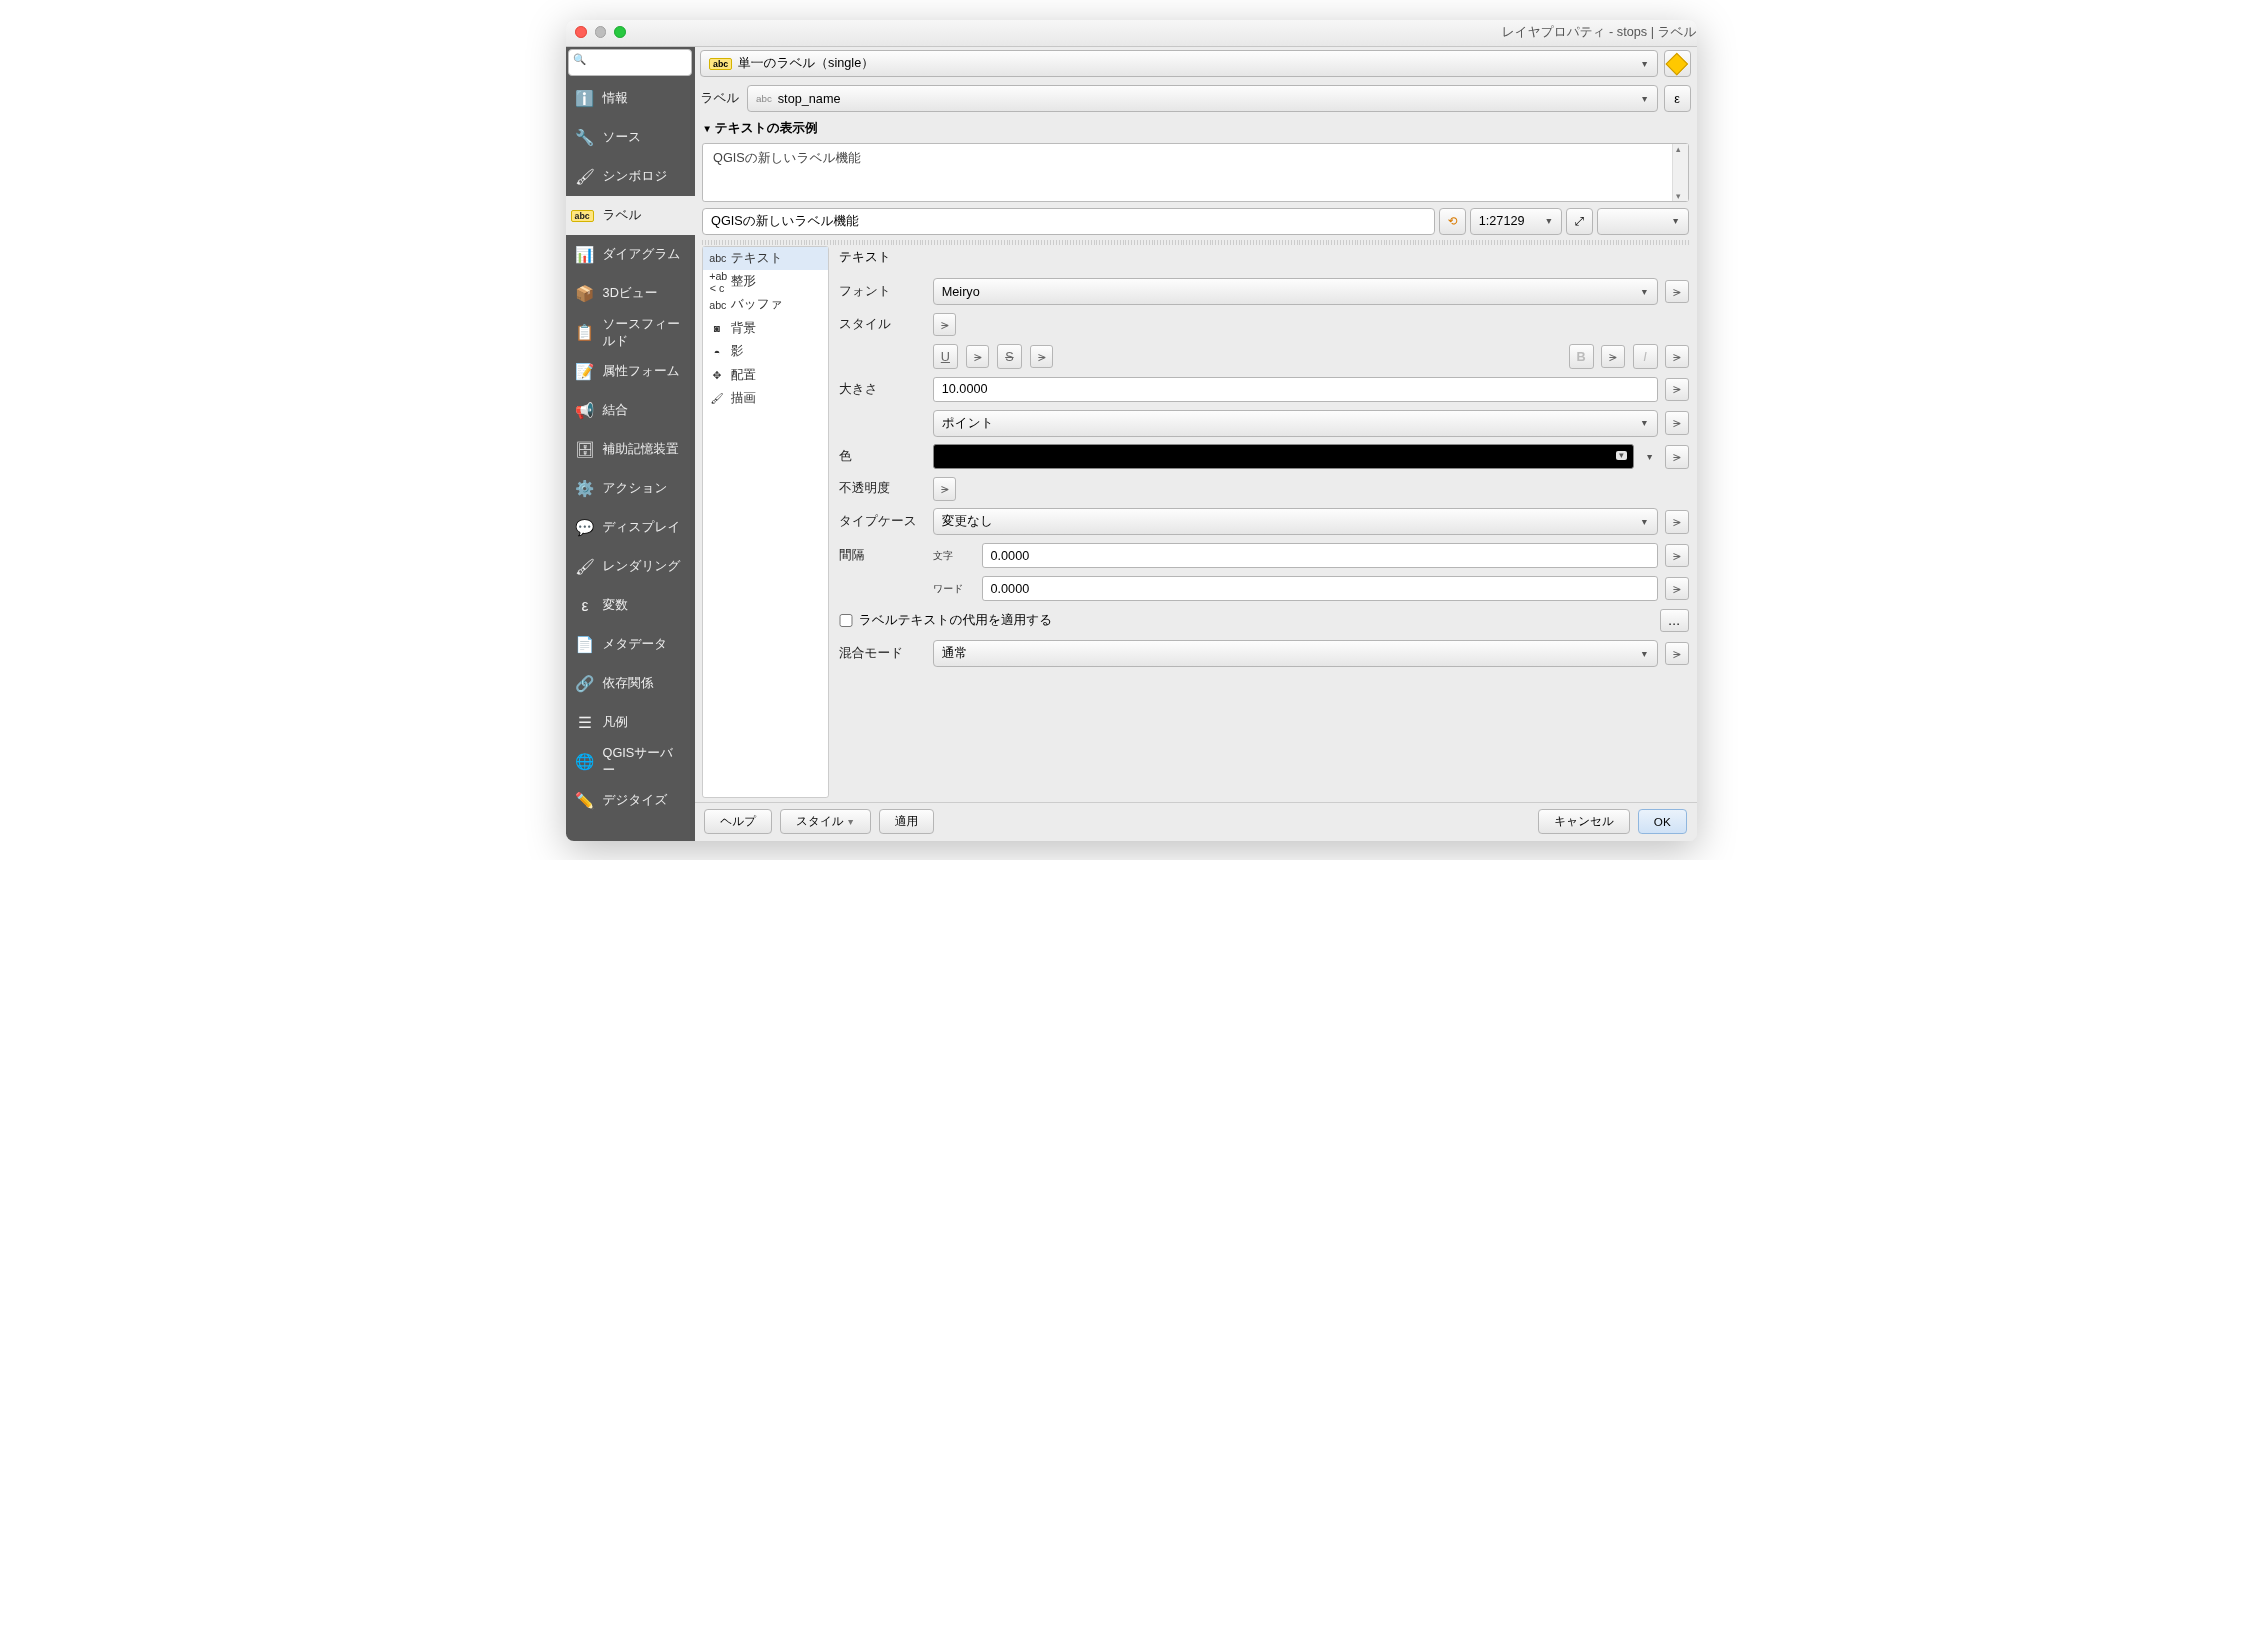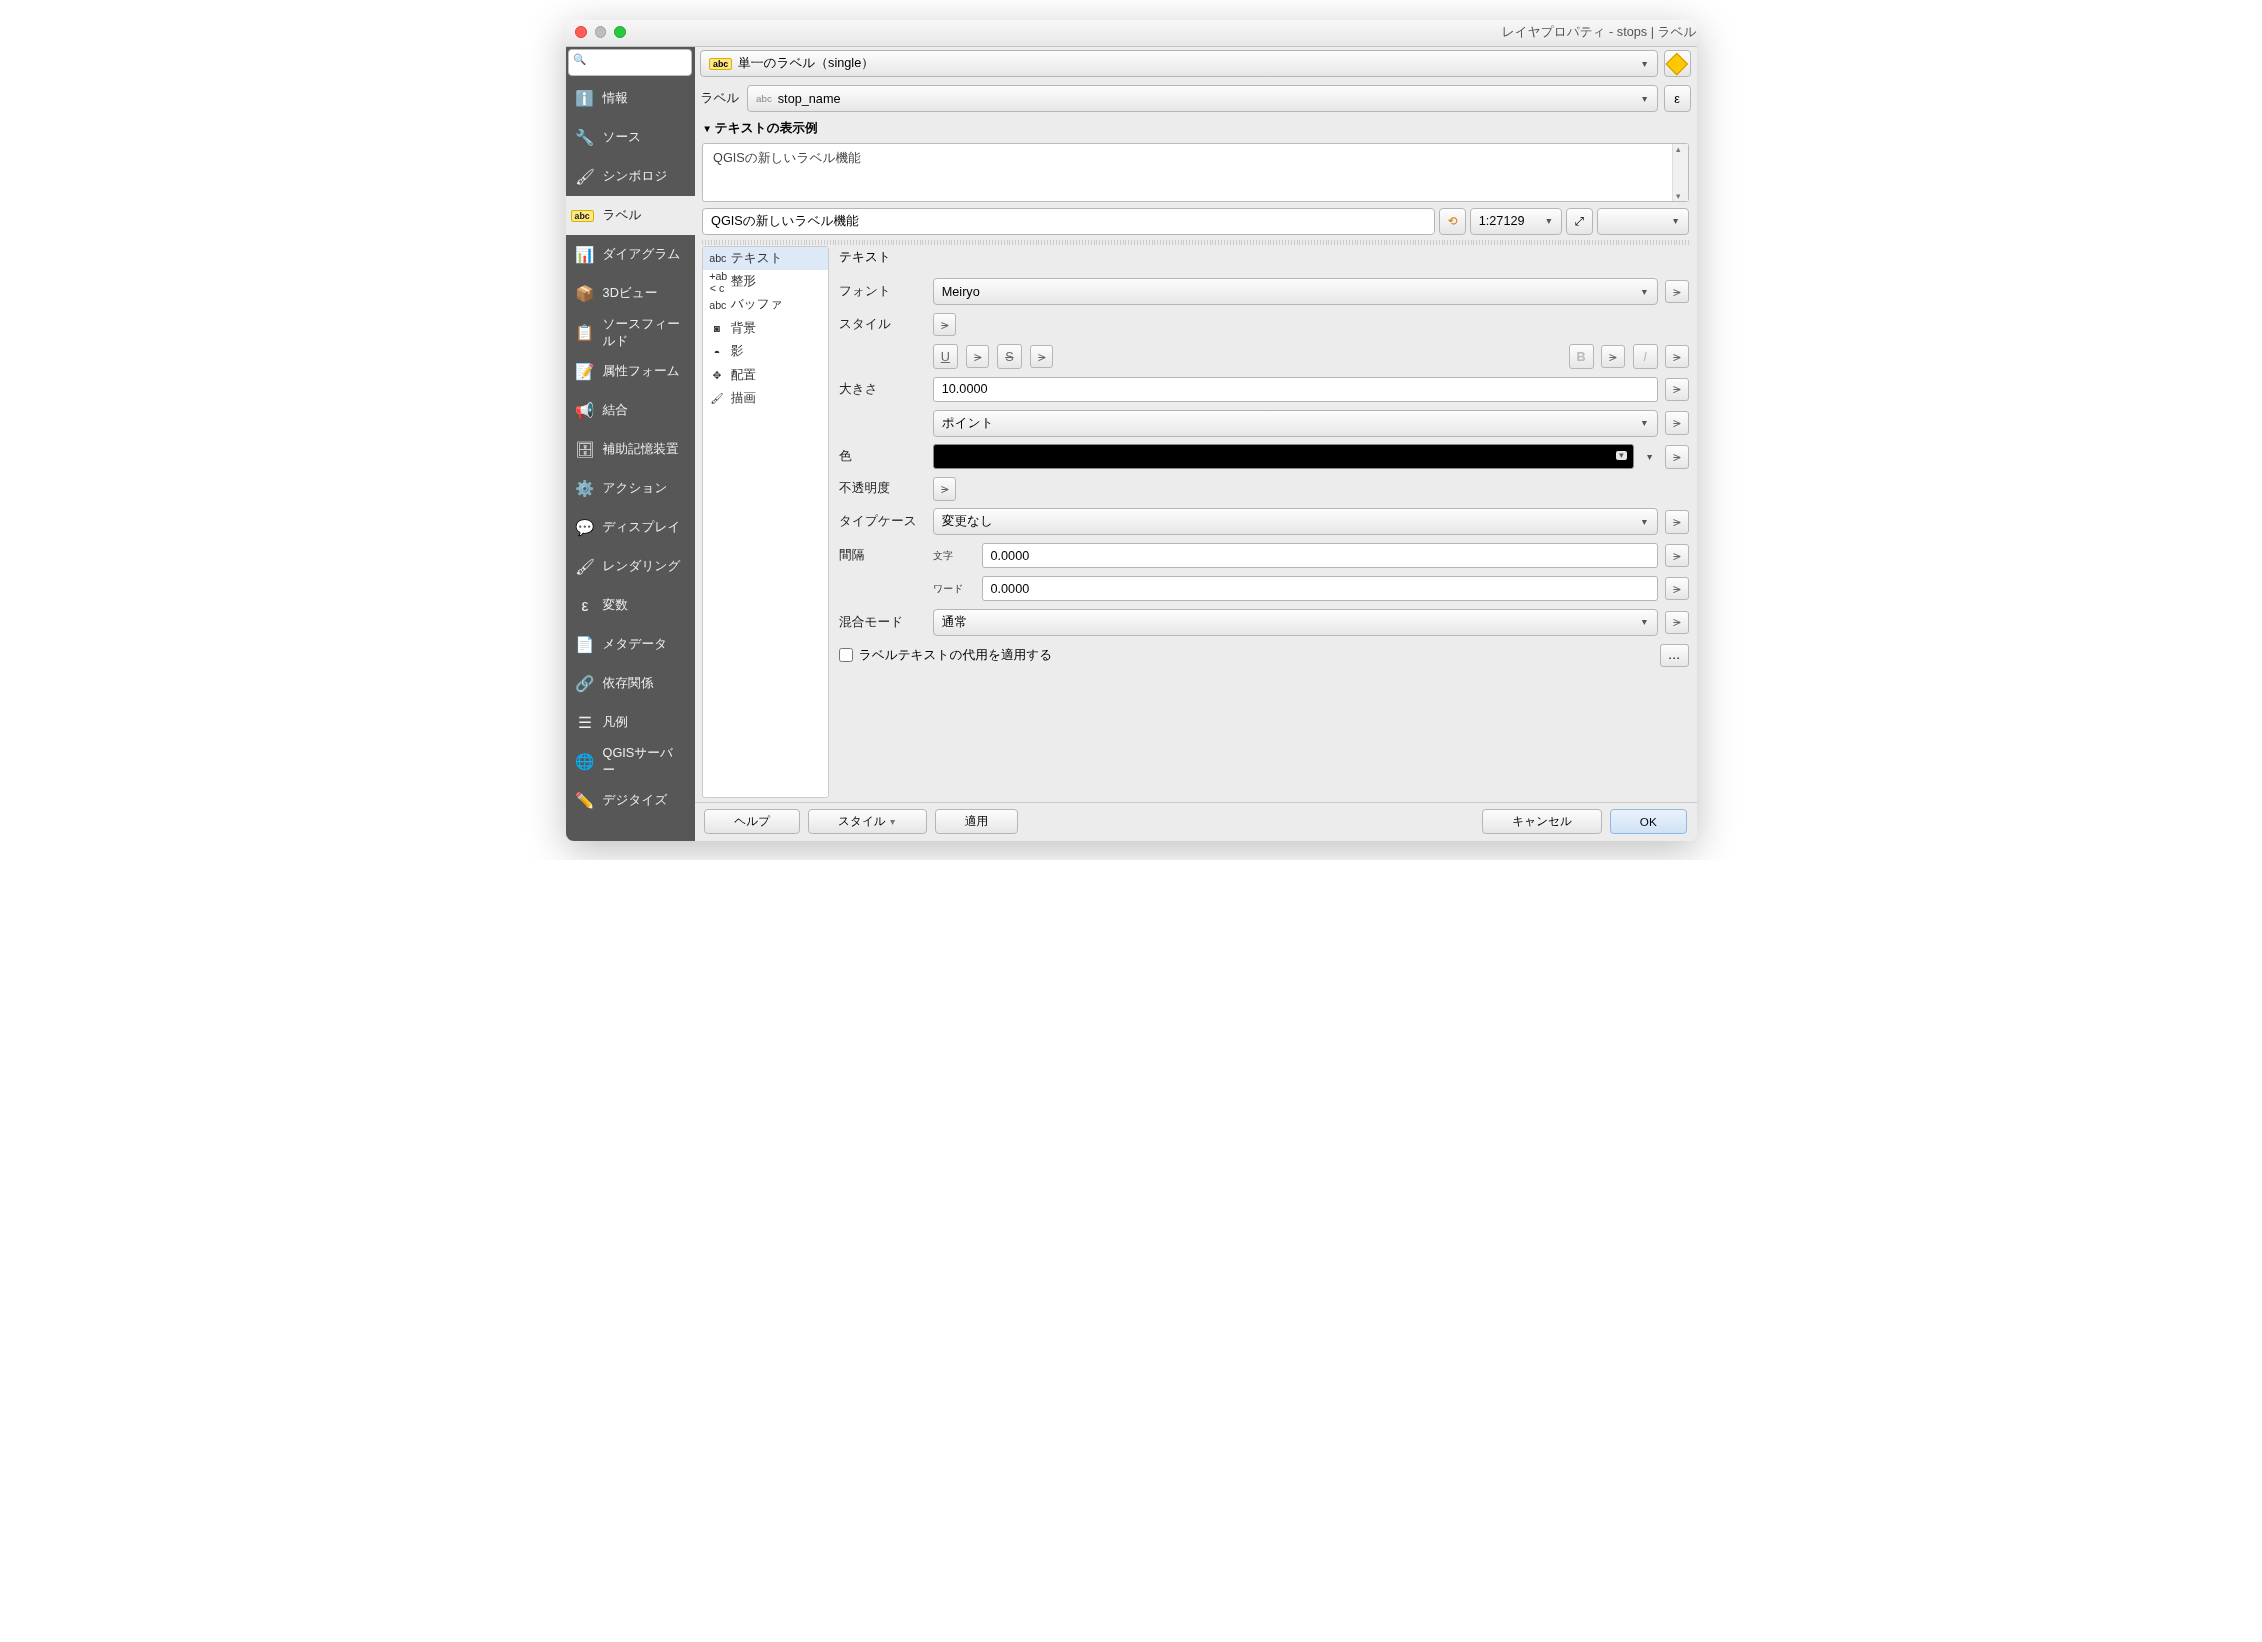--- a/index.html
+++ b/index.html
@@ -60,21 +60,21 @@
 .slider-thumb { position: absolute; right: 0; top: -4.9px; width: 13.7px; height: 13.7px; background: #fff; border: 1px solid #999; border-radius: 2.9px; }
 .opacity-box { width: 72px; }
 .sublabel { width: 41px; font-size: 10px; color: #333; text-align:left;}
 .tbtn { width: 25px; height: 25px; border: 1px solid #b5b5b5; border-radius: 2.9px; background: linear-gradient(#fdfdfd,#e6e6e6); display: flex; align-items: center; justify-content: center; font-size: 11.7px; cursor: pointer; color:#666;}
 .tbtn.dis { color:#bbb; }
 .checkbox-row { display: flex; align-items: center; gap: 5.9px; padding-left: 0; }
 .checkbox-row input { width: 13.7px; height: 13.7px; }
 .dots-btn { width: 29px; height: 23.4px; border: 1px solid #b5b5b5; border-radius: 2.9px; background: linear-gradient(#fdfdfd,#e6e6e6); display:flex; align-items:center; justify-content:center; }
 .buttonbar { height: 39px; display: flex; align-items: center; padding: 0 9.8px; gap: 7.8px; border-top: 1px solid #ccc; background: #ececec; }
 .buttonbar .spacer { flex: 1; }
-.bbtn { height: 25px; padding: 0 29px; border: 1px solid #b5b5b5; border-radius: 3.9px; background: linear-gradient(#fdfdfd,#e6e6e6); cursor: pointer; font-size: 11.7px; }
+.bbtn { height: 25px; padding: 0 15px; border: 1px solid #b5b5b5; border-radius: 3.9px; background: linear-gradient(#fdfdfd,#e6e6e6); cursor: pointer; font-size: 11.7px; }
 .bbtn.primary { background: linear-gradient(#eaf2fb,#d0e2f6); border-color: #8fb6de; }
 .bbtn.dd::after { content: " ▼"; font-size: 8.8px; color: #777; }
 .abc-chip { display:inline-block; background:#ffe680; border:1px solid #d4b300; padding:0 2.9px; font-size:8.8px; border-radius:2px; margin-right:5.9px; font-weight:bold;}
 </style>
 </head>
 <body>
 
 <div class="window">
   <div class="titlebar">
     <div class="traffic">
@@ -325,33 +325,33 @@
             <div class="override"></div>
           </div>
 
           <div class="prow">
             <span class="plabel"></span>
             <span class="sublabel">ワード</span>
             <input class="spin" value="0.0000" style="">
             <div class="override"></div>
           </div>
 
-          <div class="prow">
-            <span class="plabel">混合モード</span>
-            <div class="combo">
-                <span>通常</span>
-              </div>
-            <div class="override"></div>
-          </div>
-
           <div class="prow checkbox-row">
             <input type="checkbox" style="">
             <span>ラベルテキストの代用を適用する</span>
             <div style="flex:1"></div>
             <div class="dots-btn">…</div>
+          </div>
+
+          <div class="prow">
+            <span class="plabel">混合モード</span>
+            <div class="combo">
+                <span>通常</span>
+              </div>
+            <div class="override"></div>
           </div>
         </div>
       </div>
 
       <div class="buttonbar">
         <button class="bbtn">ヘルプ</button>
         <button class="bbtn dd">スタイル</button>
         <button class="bbtn">適用</button>
         <div class="spacer"></div>
         <button class="bbtn">キャンセル</button>

